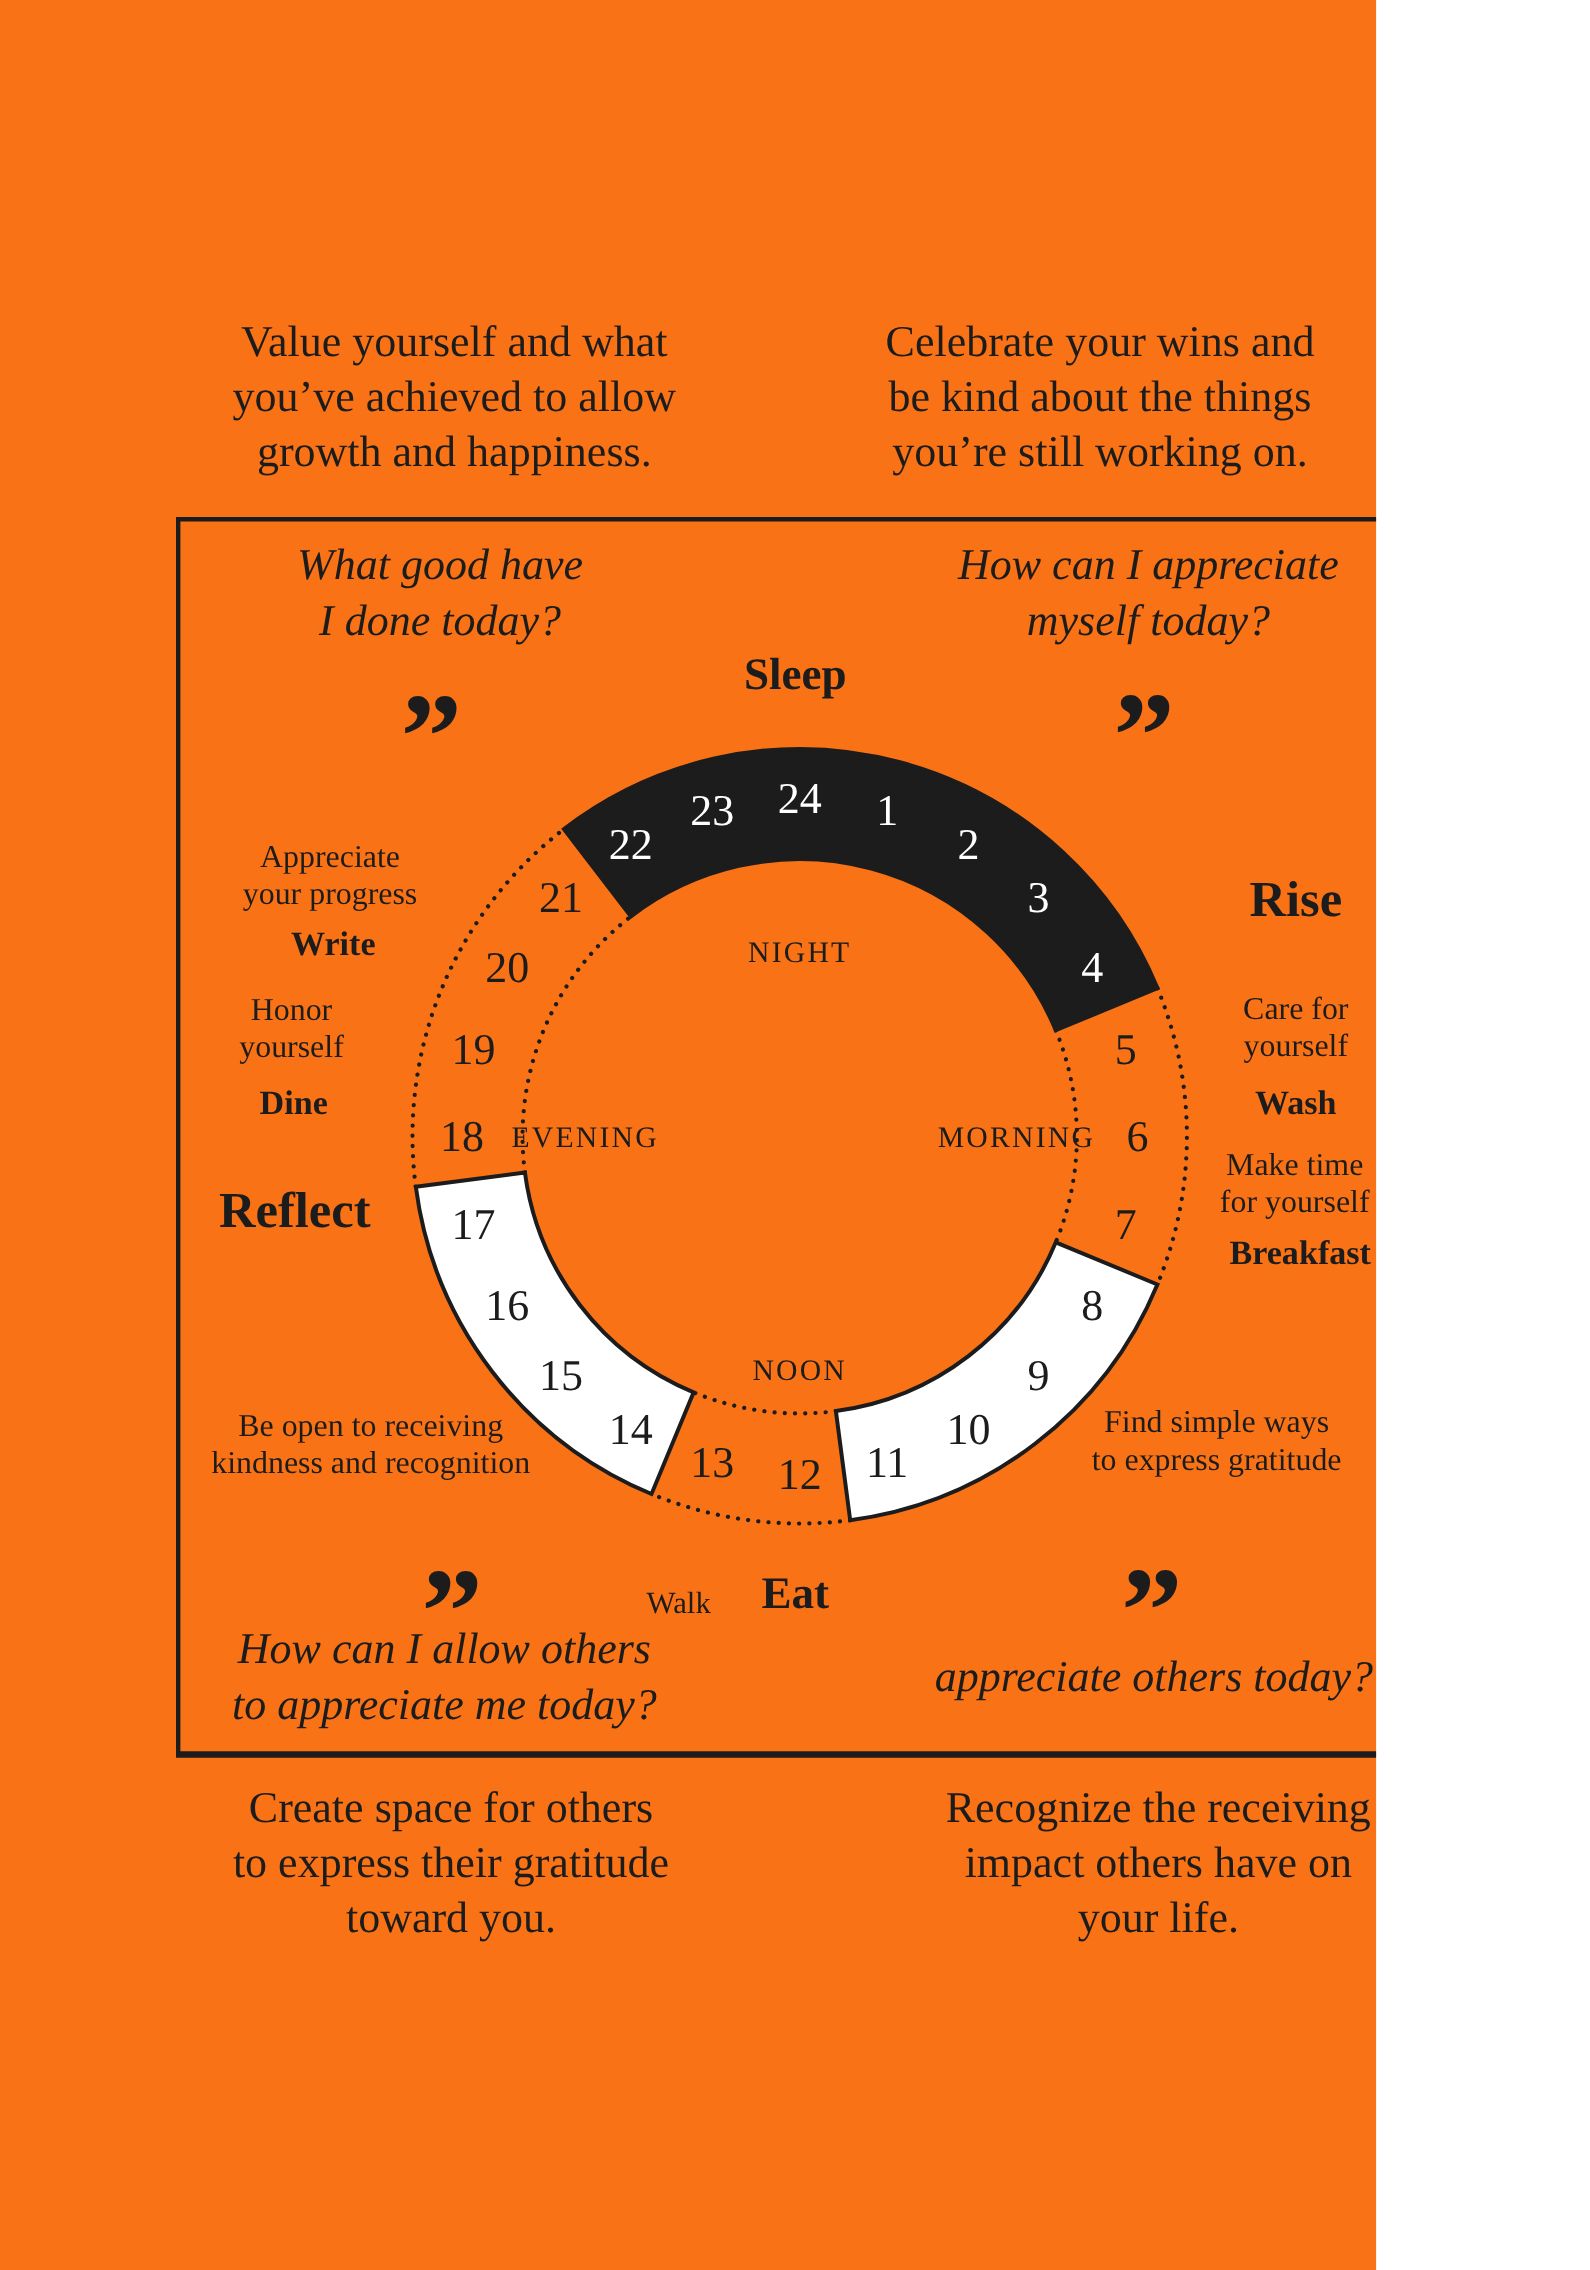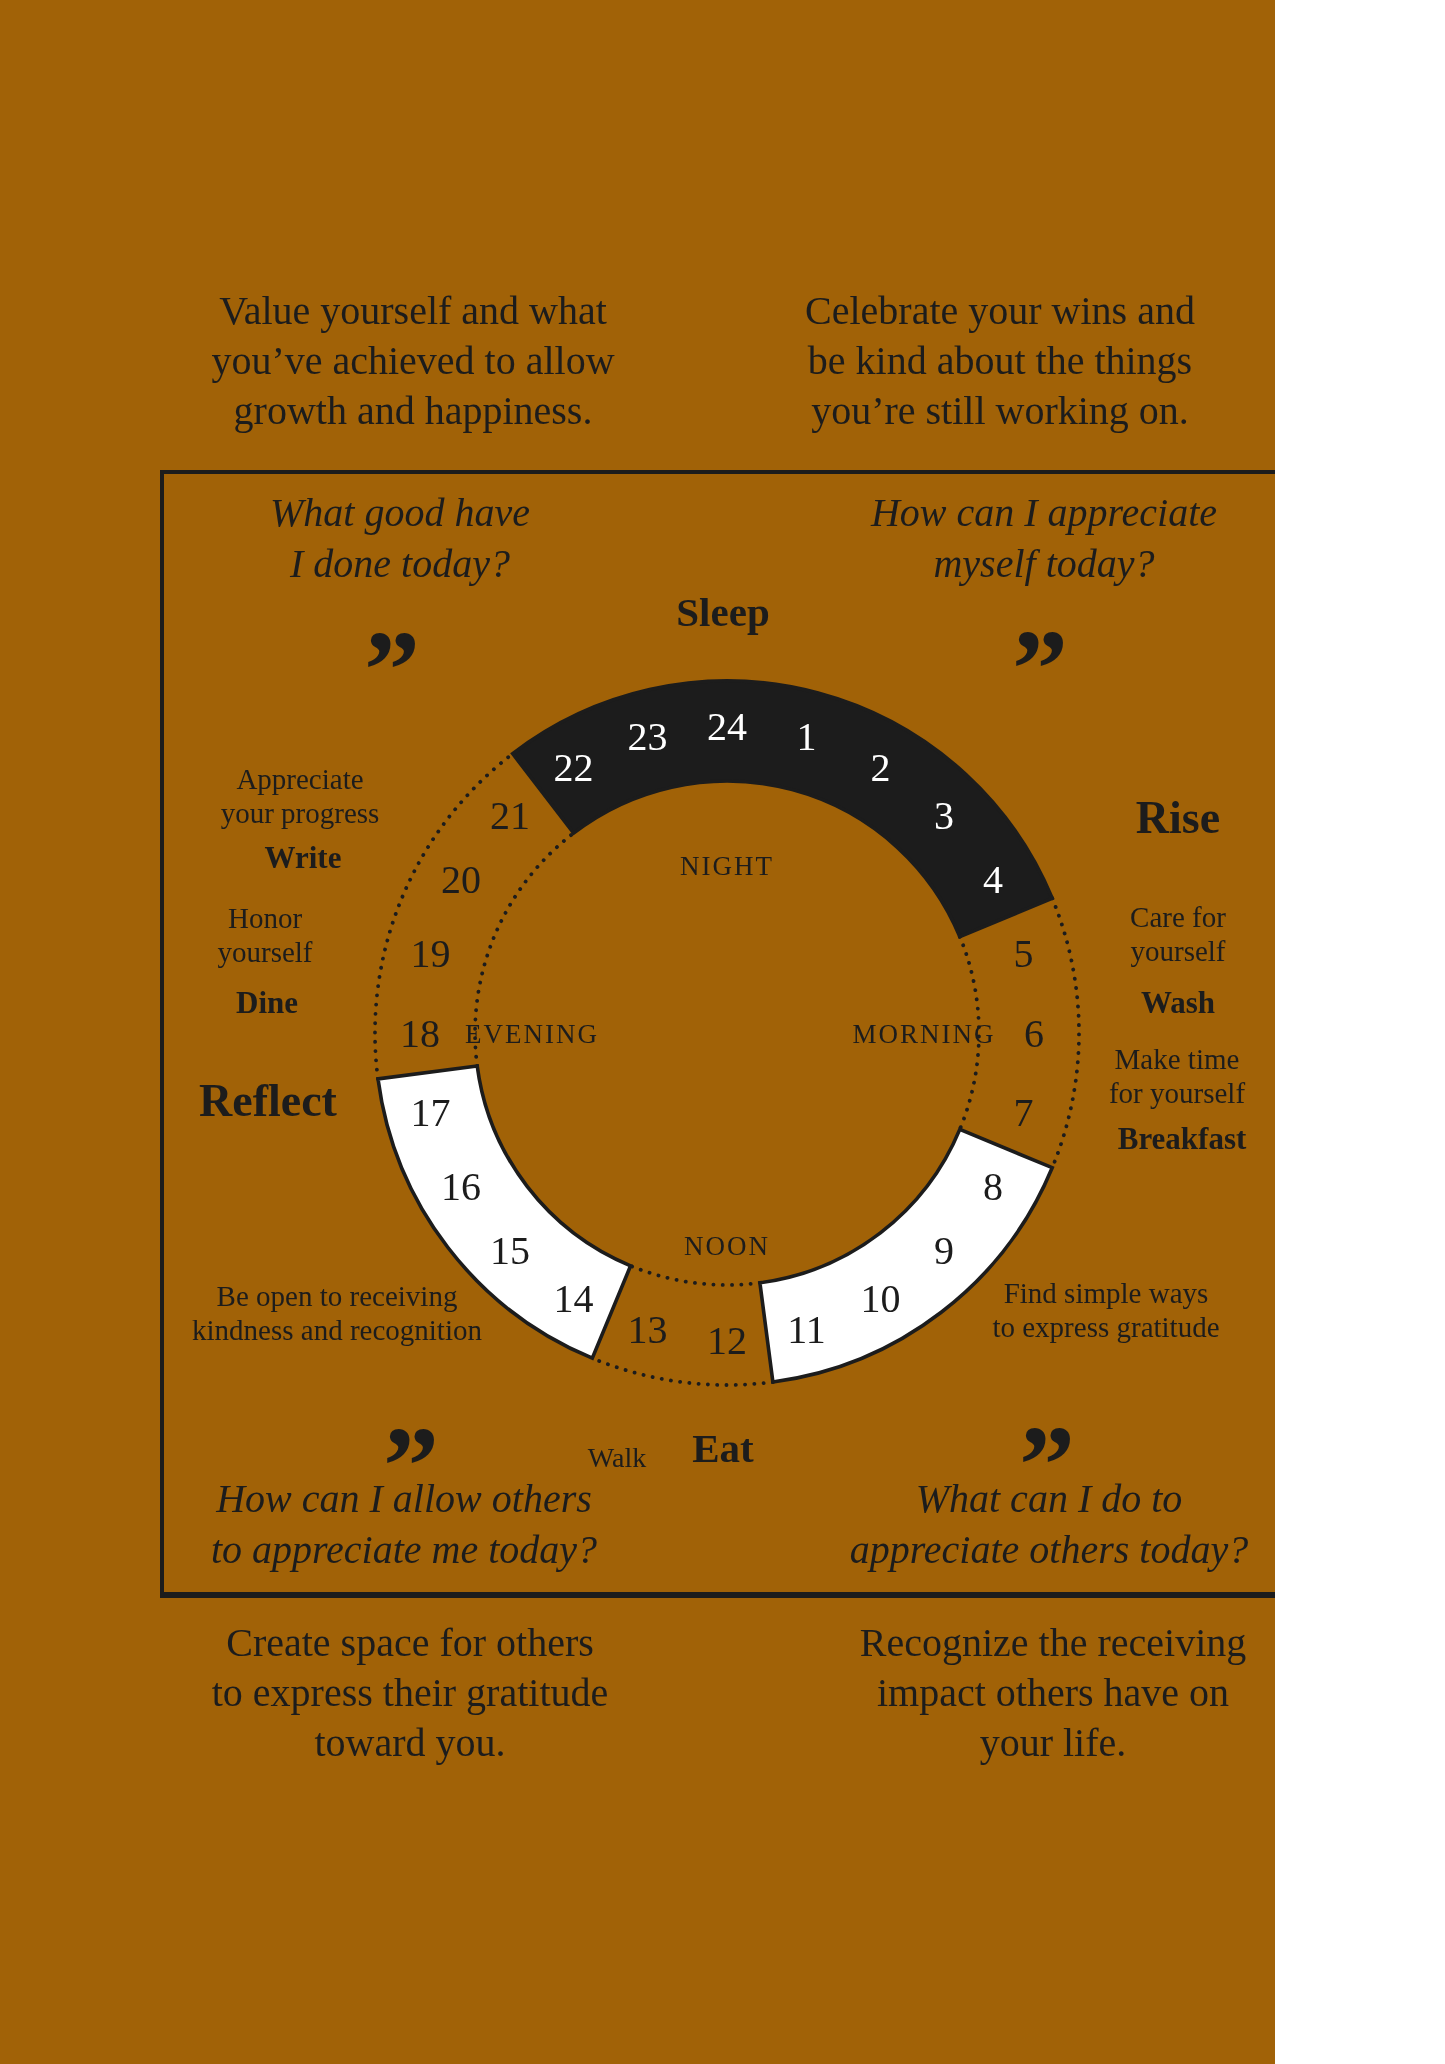--- a/index.html
+++ b/index.html
@@ -1,23 +1,22 @@
 <!DOCTYPE html>
 <html><head>
 <meta charset="utf-8">
 <style>
   html,body{margin:0;padding:0;background:#ffffff;}
   #page{
     position:relative;
     width:1251px;height:2064px;
-    background:#a16207;
+    background:#f97316;
     color:#1c1c1c;
     font-family:"Liberation Serif","DejaVu Serif",serif;
     overflow:hidden;
-    padding-left:24px;
   }
   .t{position:absolute;transform:translate(-50%,-50%);text-align:center;white-space:nowrap;}
   .para{font-size:40px;line-height:50px;}
   .quest{font-size:40px;line-height:51px;font-style:italic;}
   .tip{font-size:29px;line-height:34px;}
   .act{font-size:31px;line-height:34px;font-weight:bold;}
   .act-sm{font-size:28px;line-height:32px;margin-top:44px;}
   .big{font-size:46px;font-weight:bold;}
   .med{font-size:41px;font-weight:bold;}
   .quad{font-size:27px;letter-spacing:2px;}
@@ -58,21 +57,20 @@
   </div>
   <div class="t quest" style="left:1044px;top:538px">
     <div>How can I appreciate</div>
     <div>myself today?</div>
   </div>
   <div class="t quest" style="left:404px;top:1524px">
     <div>How can I allow others</div>
     <div>to appreciate me today?</div>
   </div>
   <div class="t quest" style="left:1049px;top:1524px">
-    <div>What can I do to</div>
     <div>appreciate others today?</div>
   </div>
 
   <span class="qm" style="left:392px;top:614px">”</span>
   <span class="qm" style="left:1040px;top:613px">”</span>
   <span class="qm" style="left:411px;top:1410px">”</span>
   <span class="qm" style="left:1047px;top:1409px">”</span>
 
   <div id="ringsvg"><svg width="1445" height="2064" viewBox="0 0 1445 2064">
         <path d="M1052.2 898.3 A352 352 0 0 1 1052.2 1167.7" fill="none" stroke="#1c1c1c" stroke-width="3.8" stroke-linecap="round" stroke-dasharray="0.1 9.2"></path>

